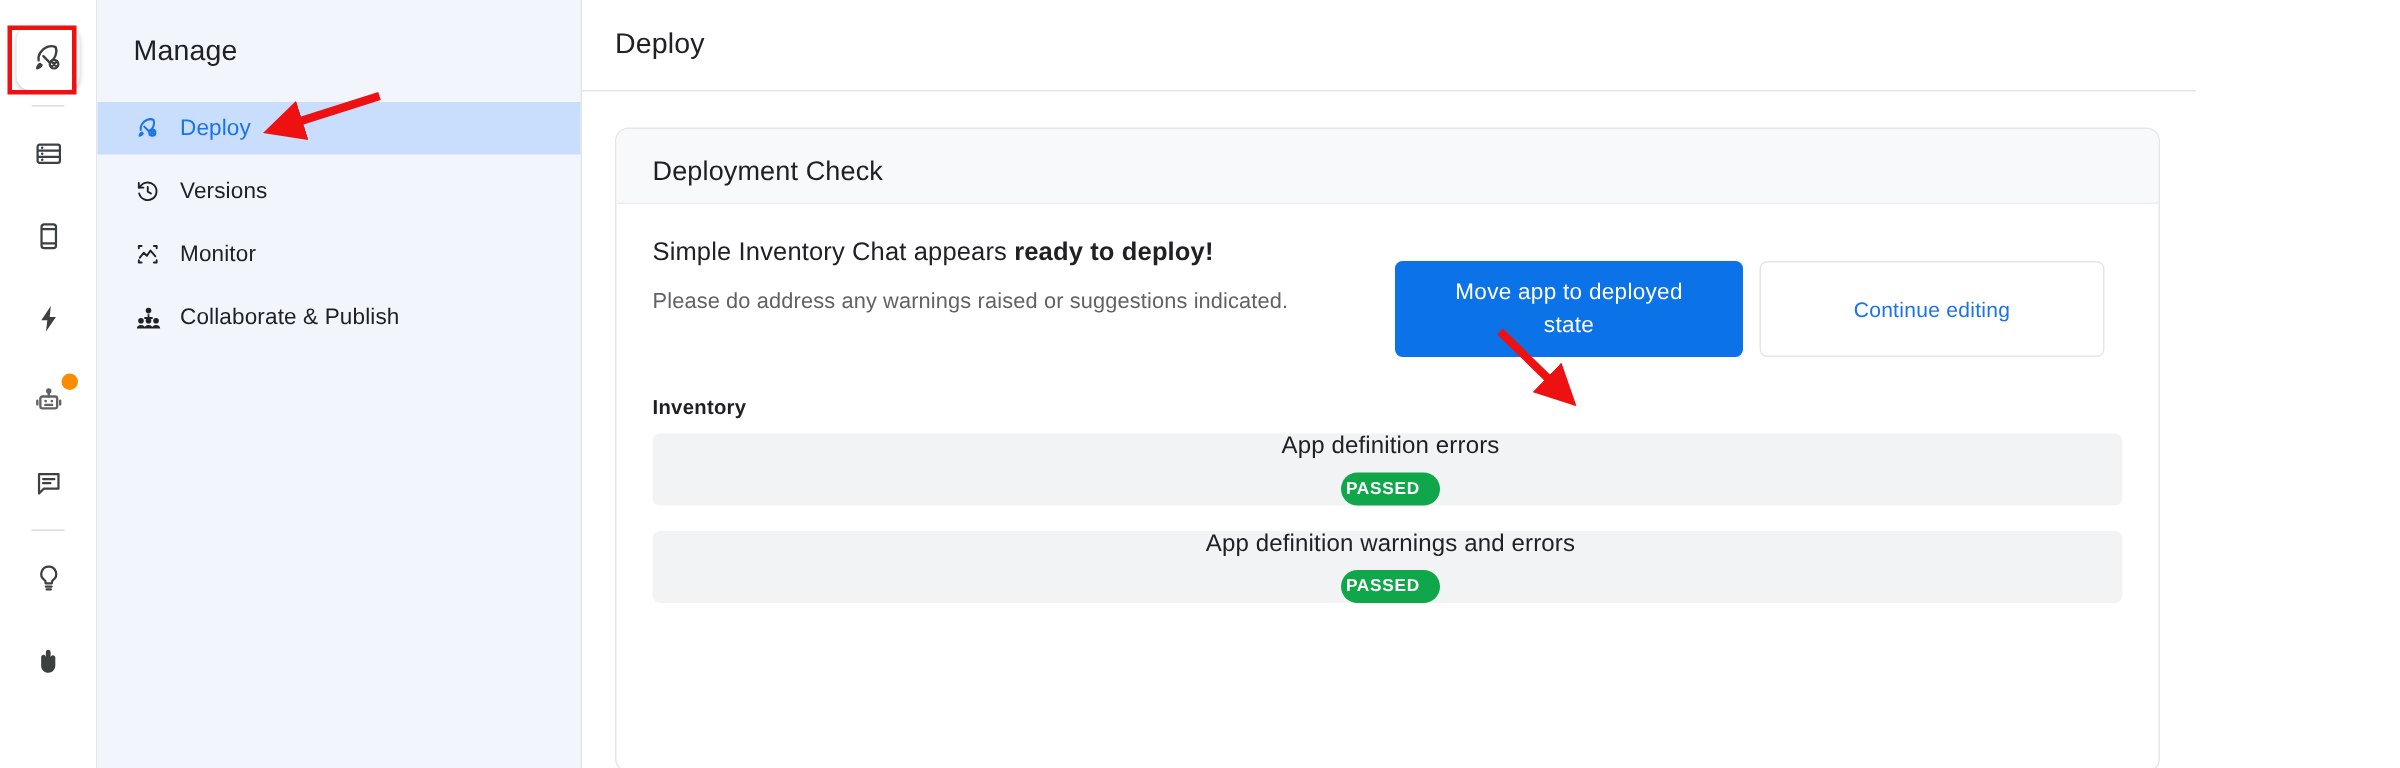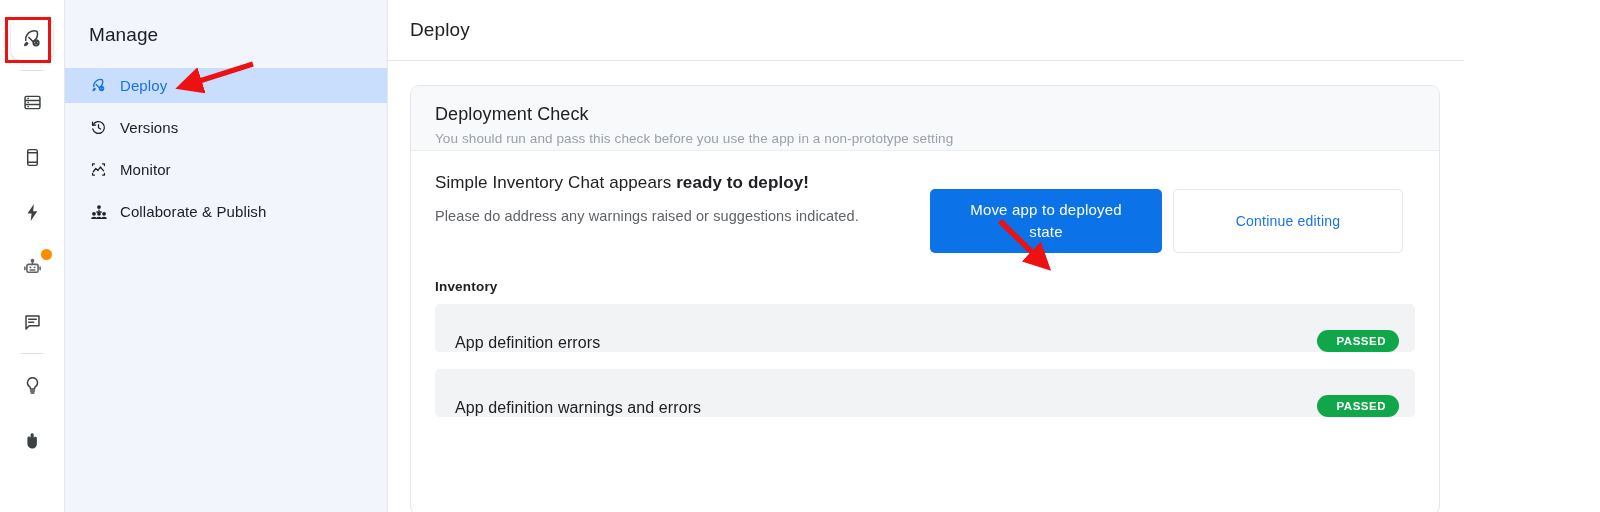--- a/index.html
+++ b/index.html
@@ -257,39 +257,40 @@
     letter-spacing: .2px;
     margin-top: 55px;
   }
 
   .check-rows { margin-top: 10px; }
   .check-row {
     height: 48px;
     background: #f2f3f4;
     border-radius: 5px;
     display: flex;
-    align-items: flex-end;
+    align-items: center;
     justify-content: space-between;
     padding: 0 16px 0 20px;
     margin-bottom: 17px;
     box-sizing: border-box;
+    flex-direction: column;
   }
   .check-row-label {
     font-size: 16px;
     color: #202124;
     letter-spacing: .1px;
   }
   .badge {
     background: #10a64a;
     color: #ffffff;
     font-size: 11.5px;
     font-weight: 700;
     letter-spacing: .5px;
     border-radius: 11px;
-    padding: 5px 13px 5px 20px;
+    padding: 5px 13px 5px 3px;
     line-height: 12px;
   }
 
   
   .arrow-layer {
     position: absolute;
     left: 0; top: 0;
     width: 1600px; height: 512px;
     pointer-events: none;
     z-index: 60;
@@ -467,21 +468,20 @@
 
     <div class="main-header">
       <div class="main-header-title">Deploy</div>
     </div>
 
     <div class="main-body">
       <div class="check-card">
 
         <div class="card-head">
           <div class="card-head-title">Deployment Check</div>
-          <div class="card-head-sub">You should run and pass this check before you use the app in a non-prototype setting</div>
         </div>
 
         <div class="card-body">
 
           <div class="ready-line"><span>Simple Inventory Chat appears </span><b>ready to deploy!</b></div>
 
           <div class="addr-line">Please do address any warnings raised or suggestions indicated.</div>
 
           <div class="btn-row">
             <button class="btn-primary">Move app to deployed state</button>

